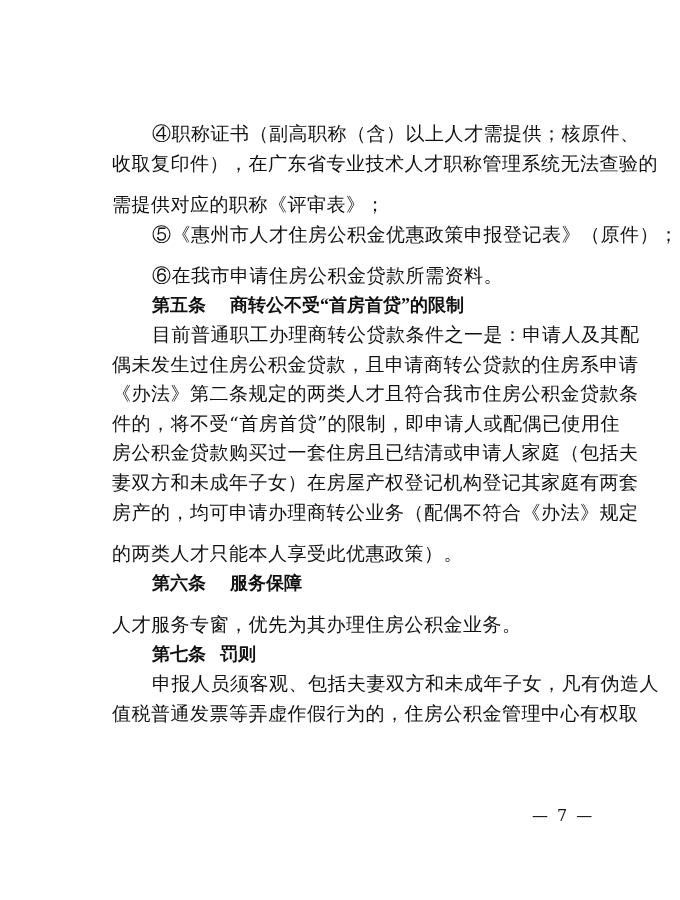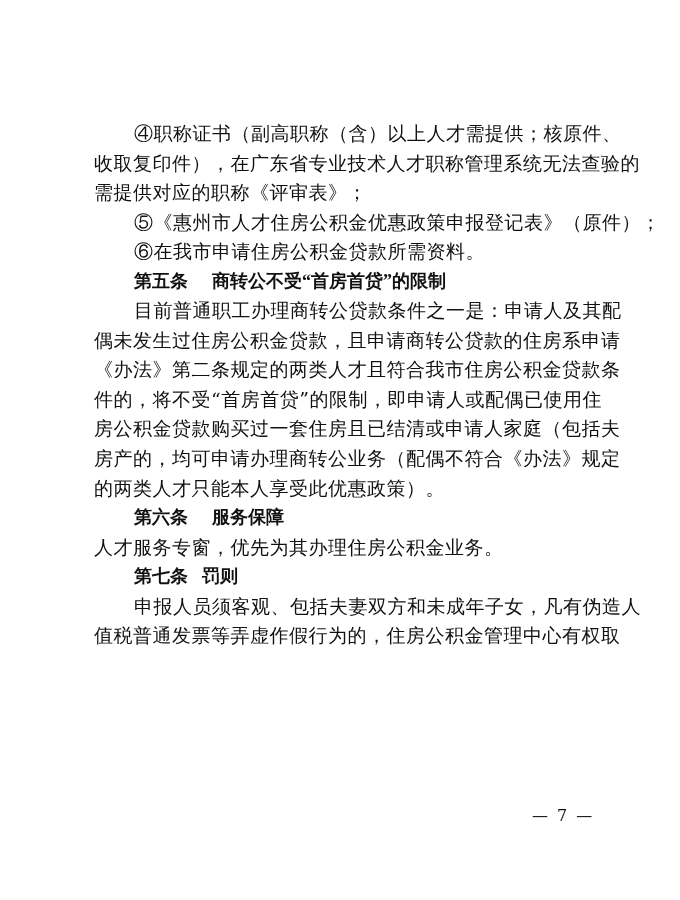--- a/index.html
+++ b/index.html
@@ -1,21 +1,21 @@
 <!DOCTYPE html>
 <html><head>
 <meta charset="utf-8">
 <style>
   html, body { margin:0; padding:0; background:#ffffff; }
   body { width:680px; height:900px; position:relative; overflow:hidden;
          font-family: "DejaVu Serif", "Liberation Serif", serif; color:#111; }
-  .page { position:absolute; left:94px; top:119px; width:486px; }
+  .page { position:absolute; left:112px; top:119px; width:486px; }
   .line { height:29.55px; line-height:29.55px; font-size:19px; white-space:nowrap;
           text-align:justify; text-align-last:justify; letter-spacing:0.5px; }
-  .line.short { text-align-last:left; }
+  .line.short { text-align-last:left;margin-top:12px; }
   .indent { padding-left:40px; }
   .heading { font-family: Liberation Serif, serif; font-weight:bold;
              text-align-last:left; letter-spacing:0; font-size:18px; }
   .heading .gap { display:inline-block; width:24px; }
   .pagenum { position:absolute; left:532px; top:806px; font-size:16px;
              font-family:"DejaVu Serif", serif; letter-spacing:2px; }
 </style>
 </head>
 <body>
 
@@ -27,20 +27,21 @@
   <div class="line indent short">⑥在我市申请住房公积金贷款所需资料。</div>
 
   <div class="line indent heading">
     <span>第五条</span><span class="gap"></span><span>商转公不受“首房首贷”的限制</span>
   </div>
   <div class="line indent">目前普通职工办理商转公贷款条件之一是：申请人及其配</div>
   <div class="line">偶未发生过住房公积金贷款，且申请商转公贷款的住房系申请</div>
   <div class="line">《办法》第二条规定的两类人才且符合我市住房公积金贷款条</div>
   <div class="line">件的，将不受“首房首贷”的限制，即申请人或配偶已使用住</div>
   <div class="line">房公积金贷款购买过一套住房且已结清或申请人家庭（包括夫</div>
+  <div class="line">妻双方和未成年子女）在房屋产权登记机构登记其家庭有两套</div>
   <div class="line">房产的，均可申请办理商转公业务（配偶不符合《办法》规定</div>
   <div class="line short">的两类人才只能本人享受此优惠政策）。</div>
 
   <div class="line indent heading">
     <span>第六条</span><span class="gap"></span><span>服务保障</span>
   </div>
   <div class="line short">人才服务专窗，优先为其办理住房公积金业务。</div>
 
   <div class="line indent heading">
     <span>第七条</span><span class="gap" style="width:14px"></span><span>罚则</span>

